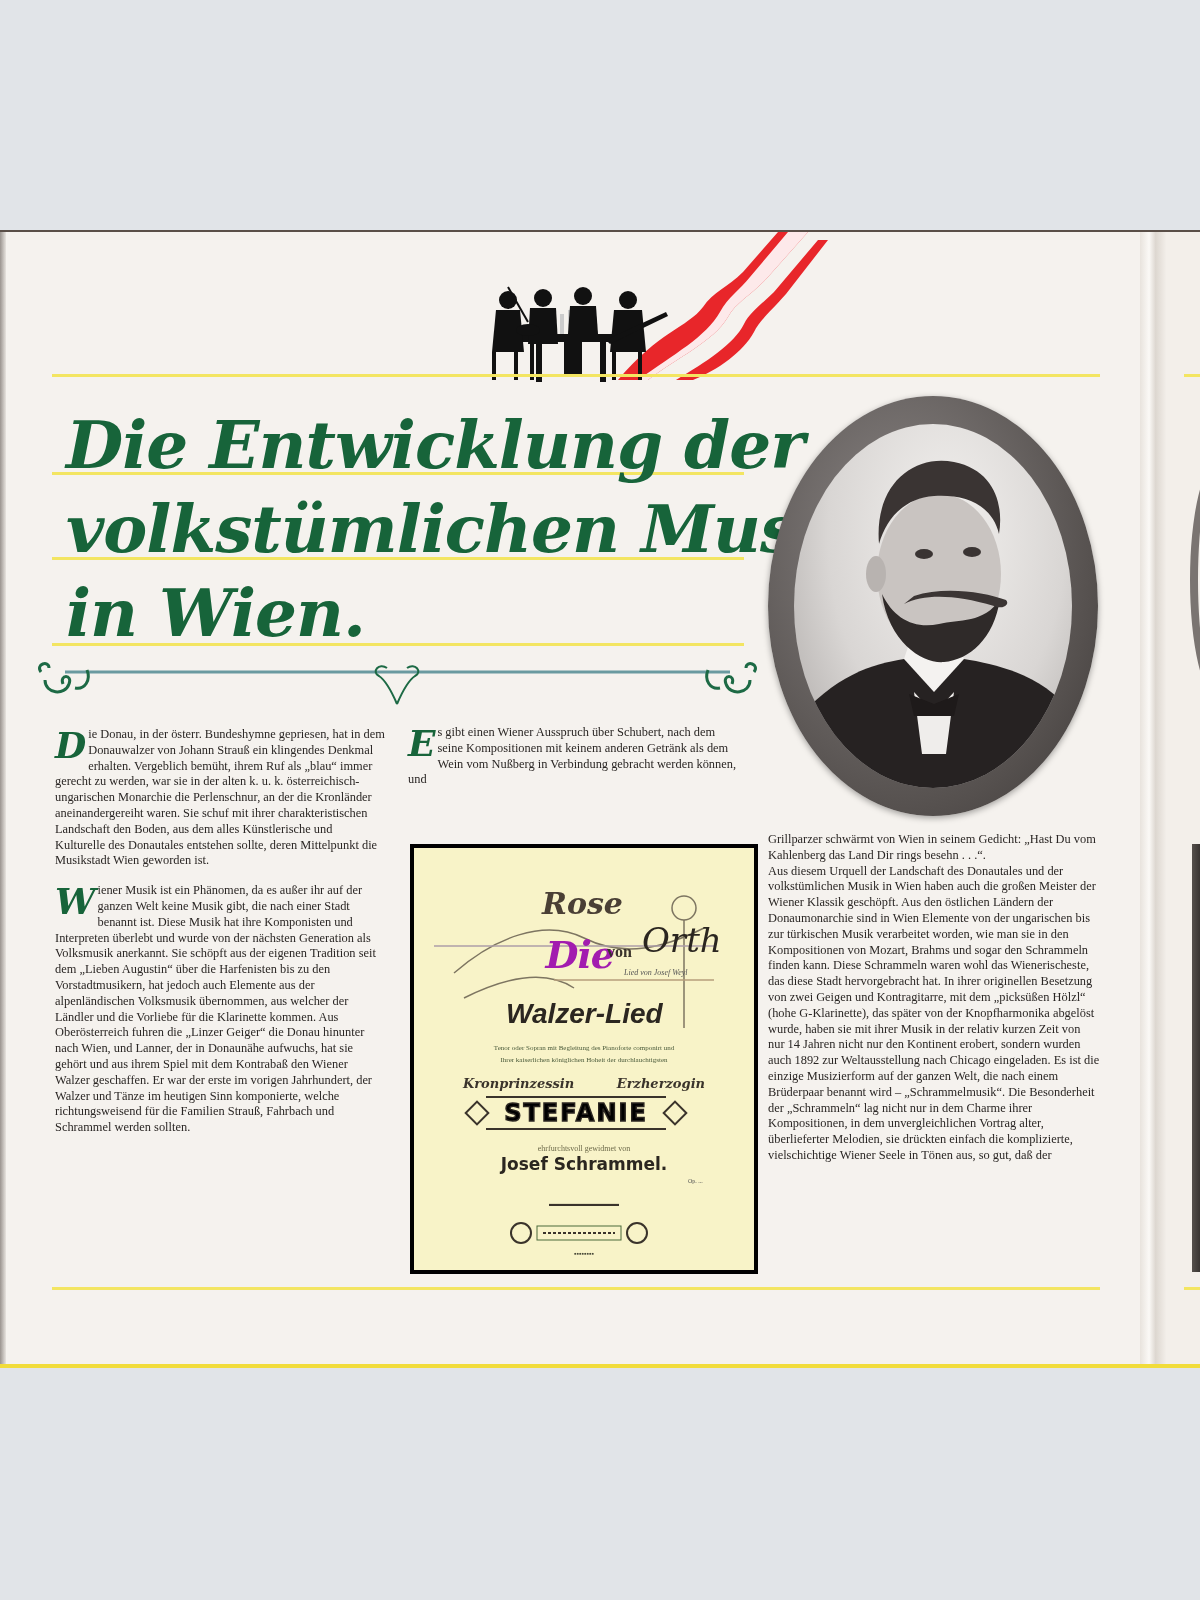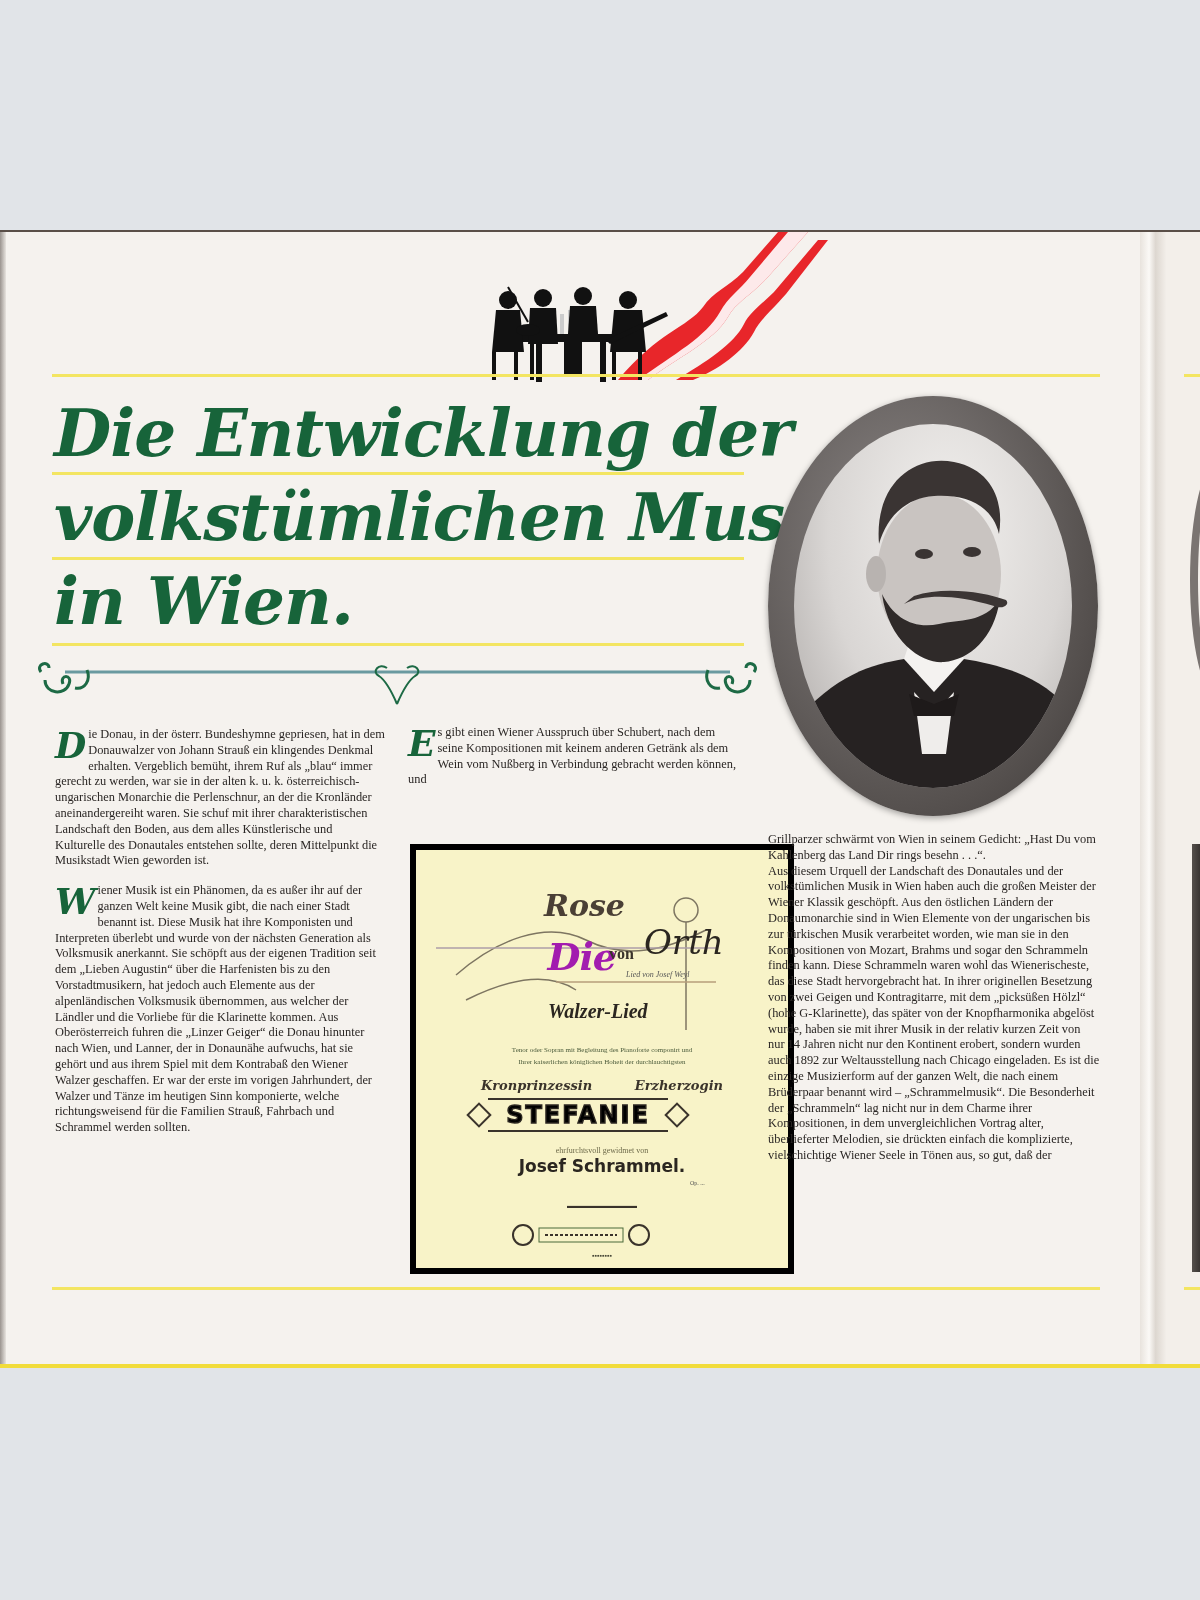--- a/index.html
+++ b/index.html
@@ -45,21 +45,21 @@
   .rule { position: absolute; height: 3px; background: #f3e561; }
 
   
   .illustration {
     position: absolute; left: 488px; top: 0px; width: 340px; height: 150px;
   }
 
   
   .title {
     position: absolute; left: 50px; top: 155px; width: 700px;
-    margin: 4px;
+    margin: 16px;
     color: #17643a;
     font-family: "DejaVu Serif", serif;
     font-weight: bold;
     font-size: 66px;
     line-height: 84px;
     letter-spacing: -1px;
     font-style: italic;
   }
   .title-line { display: block; height: 84px; white-space: nowrap; }
 
@@ -93,23 +93,23 @@
     font-size: 36px; line-height: 32px;
     margin: 0 2px 0 0;
     padding-top: 2px;
   }
   .col-1 { left: 55px; top: 495px; width: 330px; }
   .col-2 { left: 408px; top: 493px; width: 330px; }
   .col-3 { left: 768px; top: 600px; width: 332px; }
 
   
   .sheet {
-    position: absolute; left: 410px; top: 612px; width: 384px; height: 430px;
+    position: absolute; left: 410px; top: 612px; width: 348px; height: 430px;
     background: #f8f3c8;
-    border: 6px solid #000000;
+    border: 4px solid #000000;
     box-sizing: border-box;
     text-align: center;
     color: #2b2620;
     overflow: hidden;
   }
   .sheet-title-1 {
     position: absolute; left: 50px; top: 84px; width: 150px;
     font-family: "DejaVu Serif", serif; font-weight: bold; font-style: italic;
     font-size: 38px; color: #a21caf; letter-spacing: -1px; text-align: right;
   }
@@ -120,22 +120,22 @@
   }
   .sheet-von { position: absolute; left: 193px; top: 95px; font-size: 16px; font-weight: bold; color: #3a332b; }
   .sheet-orth {
     position: absolute; left: 228px; top: 72px;
     font-family: "DejaVu Serif", serif; font-weight: normal; font-style: italic;
     font-size: 34px; color: #2b2620;
   }
   .sheet-lyric { position: absolute; left: 210px; top: 120px; font-size: 8px; color: #555; font-style: italic; }
   .sheet-walzer {
     position: absolute; left: 92px; top: 150px;
-    font-family: Liberation Serif, serif; font-weight: bold; font-style: italic;
-    font-size: 20px; color: #2b2620; margin-left: 40px;
+    font-family: Liberation Sans, sans-serif; font-weight: bold; font-style: italic;
+    font-size: 28px; color: #2b2620;
   }
   .sheet-small { position: absolute; left: 0; width: 100%; font-size: 7px; color: #4a5a3a; text-align: center; }
   .sheet-dedic {
     position: absolute; left: 0; width: 100%; top: 228px;
     font-family: "DejaVu Serif", serif; font-weight: bold; font-style: italic;
     font-size: 13px; color: #3a332b; word-spacing: 38px;
   }
   .sheet-stefanie {
     position: absolute; left: 72px; top: 248px; width: 180px; height: 30px;
     font-family: "DejaVu Sans", sans-serif; font-weight: bold;

